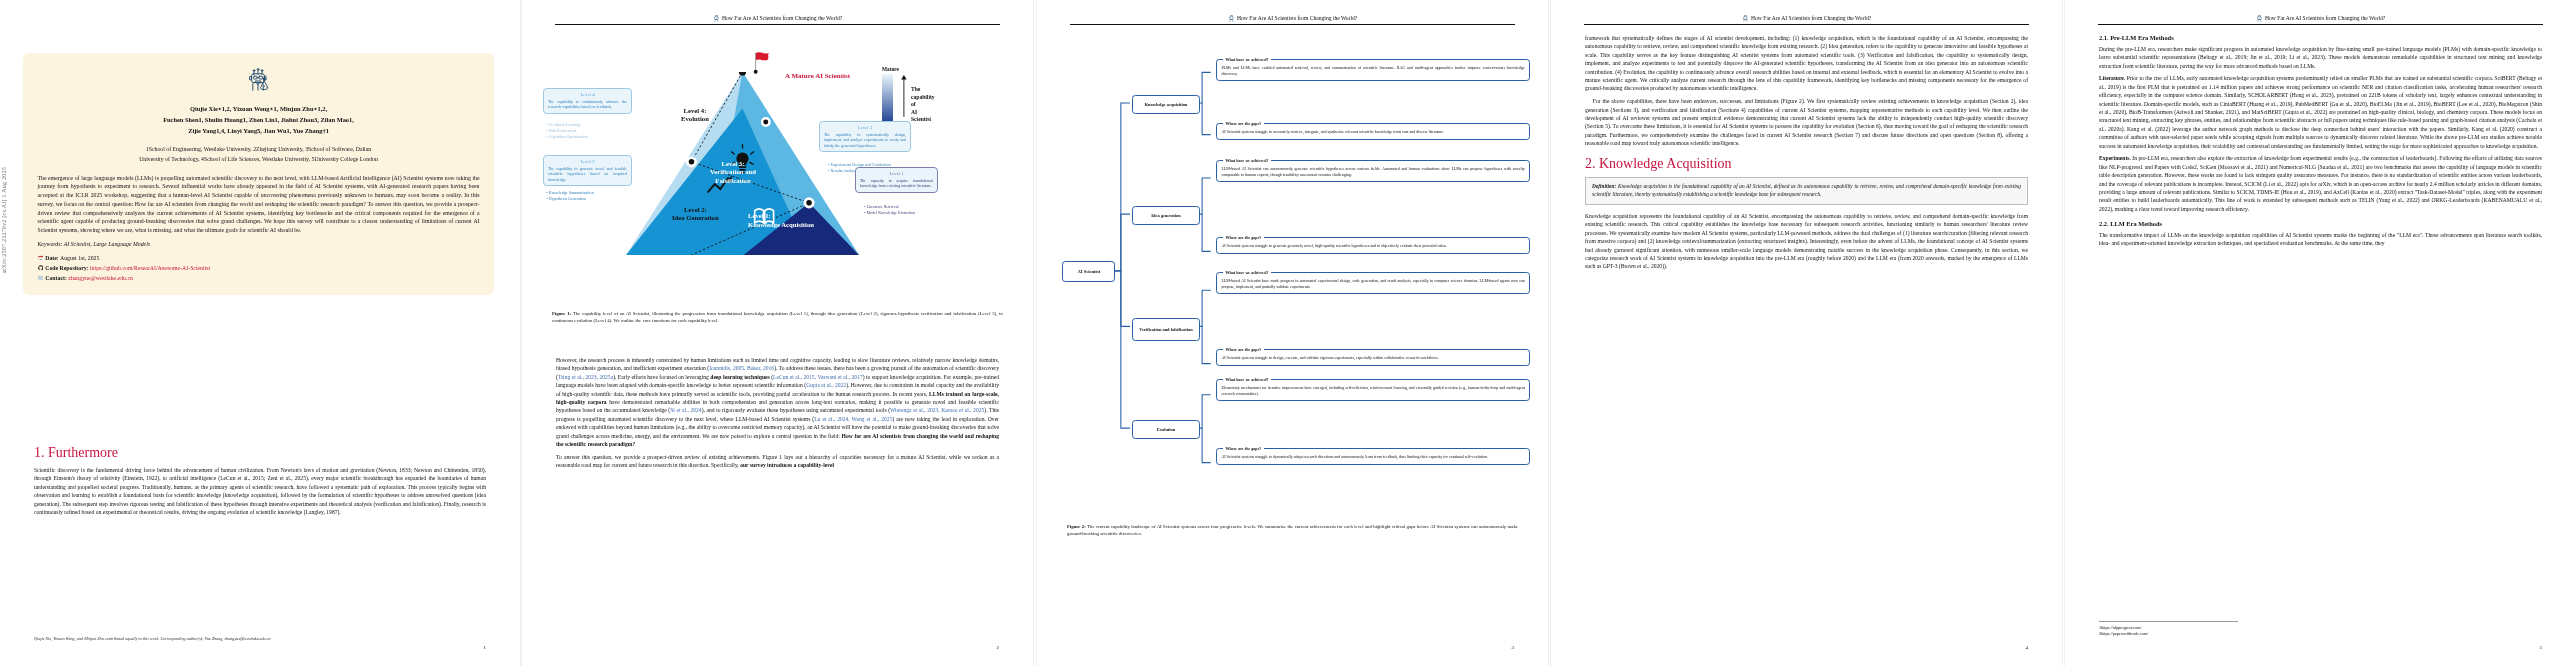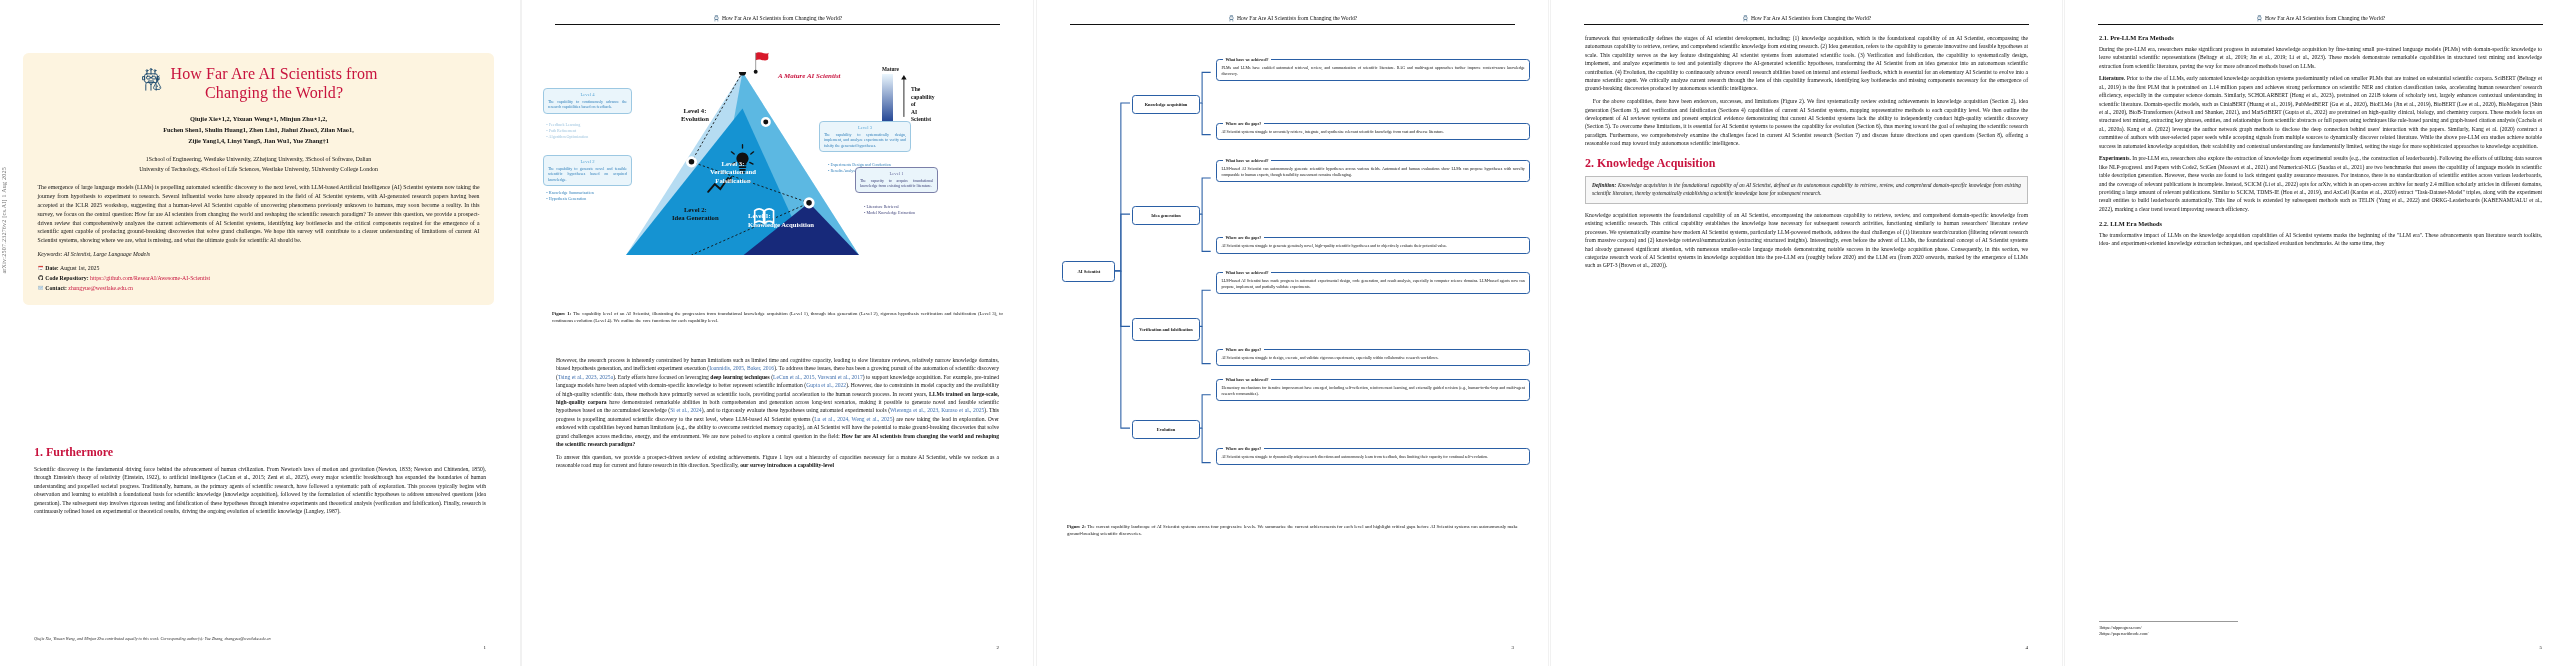--- a/index.html
+++ b/index.html
@@ -26,21 +26,21 @@
   .ttl h1{margin:0;color:#c8133e;font-size:16px;line-height:1.18;font-weight:400;text-align:center;letter-spacing:0.1px;}
   .authors{margin-top:10px;text-align:center;font-size:6.4px;font-weight:bold;line-height:1.75;color:#111;}
   .affil{margin-top:7.2px;text-align:center;font-size:5.8px;line-height:1.85;color:#111;}
   .abs{margin-top:8.3px;font-size:5.8px;line-height:1.52;text-align:justify;color:#111;text-indent:0;}
   .kw{margin-top:6.1px;font-size:5.8px;font-style:italic;color:#111;}
   .meta{margin-top:7.2px;font-size:5.8px;line-height:1.72;color:#111;}
   .meta b{font-weight:bold;}
   .meta a{color:#c8133e;text-decoration:none;}
   .mi{display:inline-block;width:6.1px;text-align:center;margin-right:1.7px;}
 
-  h2.sec{color:#c8133e;font-size:12px;margin:0 0 5px;font-weight:bold;}
+  h2.sec{color:#c8133e;font-size:14px;margin:0 0 5px;font-weight:normal;}
   h3.sub{color:#111;font-size:6.4px;margin:0 0 3.9px;font-weight:bold;}
   p.body{font-size:5.6px;line-height:1.5;text-align:justify;color:#111;margin:0 0 4.4px;text-indent:7.8px;}
   p.body.noind{text-indent:0;}
   .cite{color:#3f6fae;}
   .col{position:absolute;left:34px;right:34px;}
   .fnote{position:absolute;left:34px;right:34px;bottom:25.6px;font-size:4.2px;color:#333;font-style:italic;}
   .pgno{position:absolute;right:34px;bottom:16.7px;font-size:5px;color:#111;}
 
   
   .fig1{position:absolute;left:21px;top:39px;width:469px;height:261px;}
@@ -89,24 +89,20 @@
             <path d="M42 30h8"></path>
           </g>
           <g fill="#1d4a6e">
               <circle cx="46" cy="48" r="1.6"></circle>
               <circle cx="51" cy="52" r="1.2"></circle>
               <circle cx="47.5" cy="24" r="1"></circle>
               <circle cx="50.5" cy="21" r="1"></circle>
             </g>
         </svg>
       </span>
-      <h1>
-        <span>How Far Are AI Scientists from</span><br>
-        <span>Changing the World?</span>
-      </h1>
     </div>
 
     <div class="authors">
       <div>Qiujie Xie⋆1,2, Yixuan Weng⋆1, Minjun Zhu⋆1,2,</div>
       <div>Fuchen Shen1, Shulin Huang1, Zhen Lin1, Jiahui Zhou3, Zilan Mao1,</div>
       <div>Zijie Yang1,4, Linyi Yang5, Jian Wu1, Yue Zhang†1</div>
     </div>
     <div class="affil">
       <div>1School of Engineering, Westlake University, 2Zhejiang University, 3School of Software, Dalian</div>
       <div>University of Technology, 4School of Life Sciences, Westlake University, 5University College London</div>
@@ -176,21 +172,21 @@
 
   <div class="fig1">
 
     <div style="position:absolute;left:207px;top:12.2px;">
       <svg width="24.5" height="23" viewBox="0 0 44 42">
           <path d="M10 4c8-5 16 4 24-1-3 5 1 9-2 13-8 4-14-4-22 1z" fill="#d8182a"></path>
           <path d="M10 3v34" stroke="#8a8a8a" stroke-width="1.5"></path>
           <circle cx="10" cy="38" r="3.6" fill="#111"></circle>
         </svg>
     </div>
-    <div style="position:absolute;left:235px;top:33px;color:#c8133e;font-weight:bold;font-size:7px;font-style:italic;">A Mature AI Scientist</div>
+    <div style="position:absolute;left:242px;top:33px;color:#c8133e;font-weight:bold;font-size:7px;">A Mature AI Scientist</div>
 
     <svg style="position:absolute;left:83px;top:33px;" width="233" height="183" viewBox="0 0 420 330">
       <polygon points="210,0 420,330 0,330" fill="#b6dcf2"></polygon>
       <polygon points="210,0 420,330 150,330" fill="#5cb8e2"></polygon>
       <polygon points="210,0 210,330 0,330" fill="#b6dcf2" opacity="0"></polygon>
       <polygon points="210,66 330,330 0,330" fill="#1593d2"></polygon>
       <polygon points="330,236 420,330 212,330" fill="#17297a"></polygon>
       <polyline points="210,0 118,162 330,236 118,330" fill="none" stroke="#111" stroke-width="1.6" stroke-dasharray="4 4"></polyline>
       <circle cx="210" cy="0" r="6.5" fill="#111"></circle>
       <circle cx="118" cy="162" r="10" fill="#fff"></circle>

